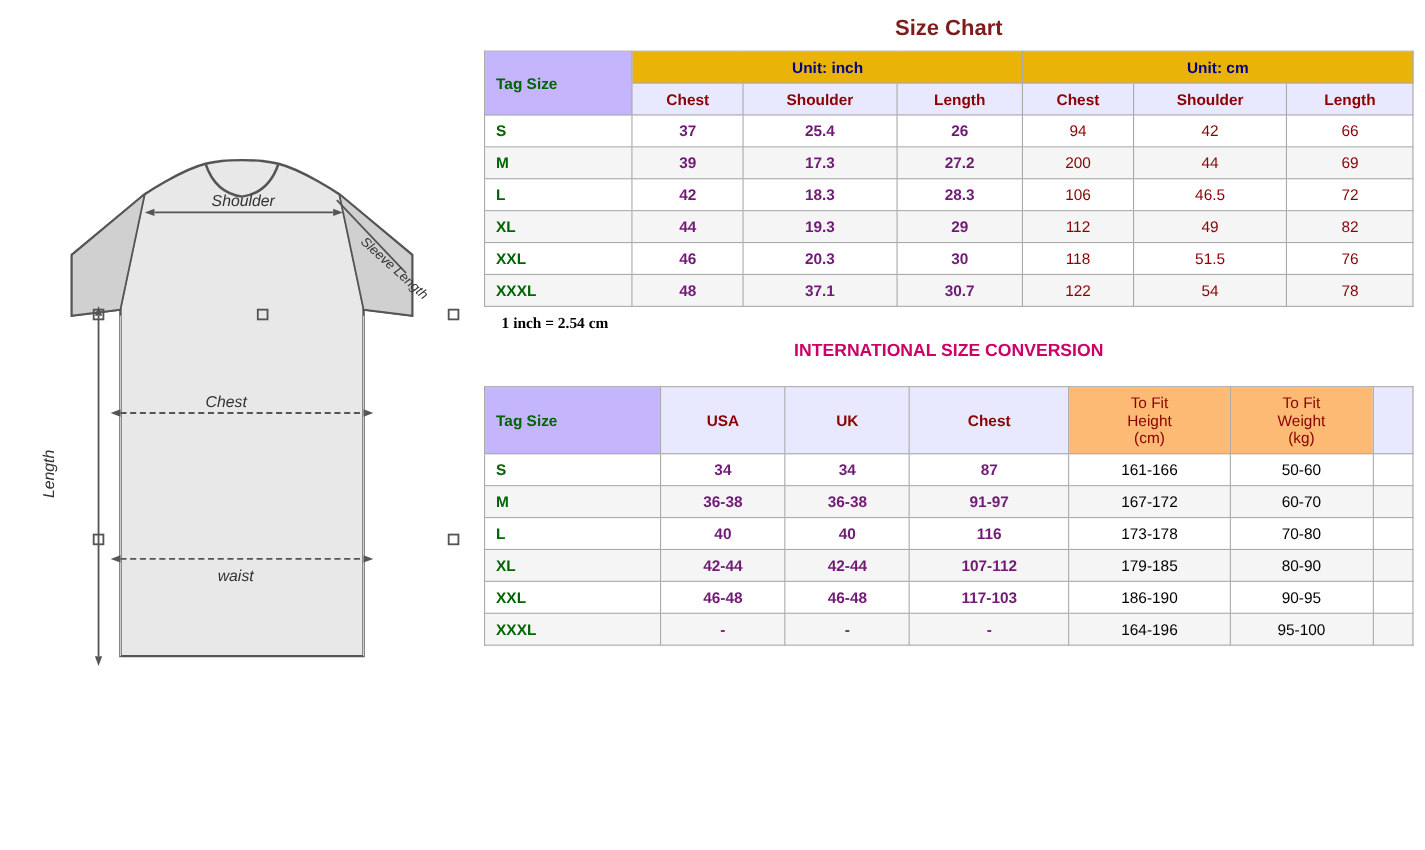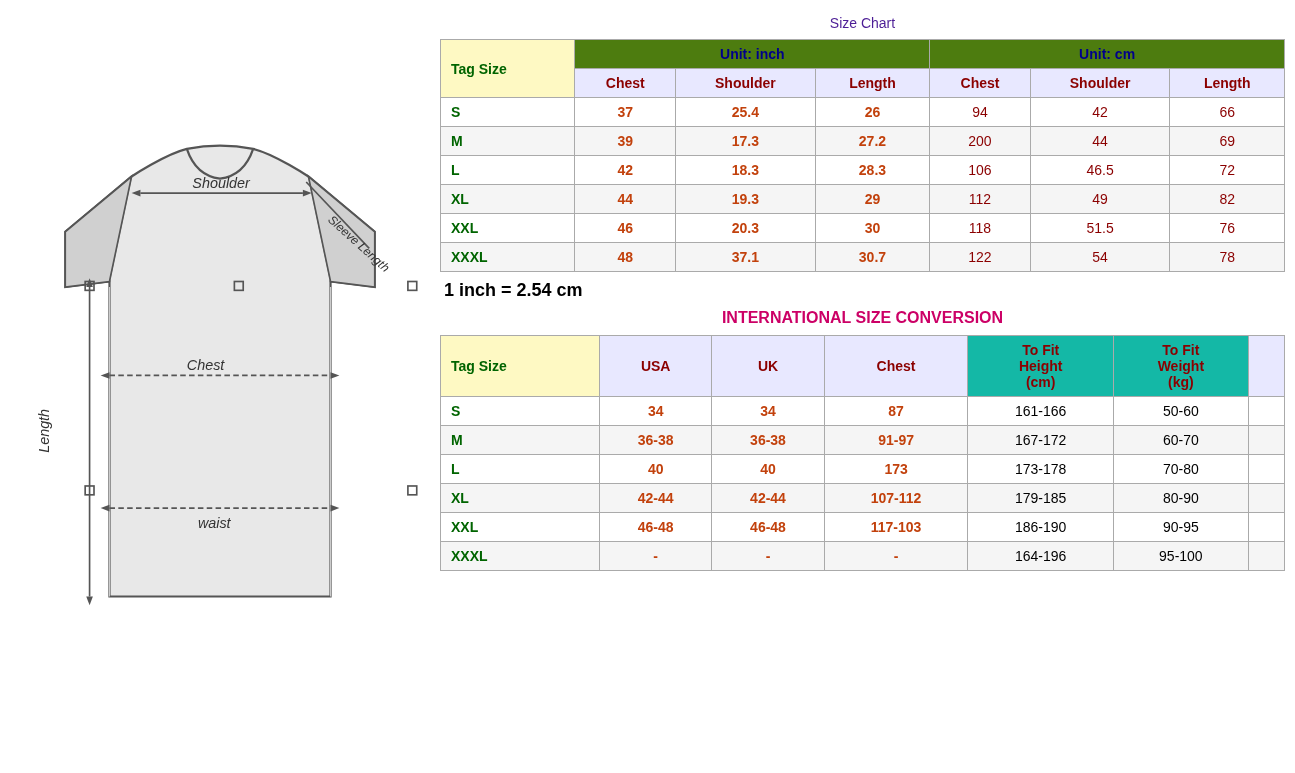--- a/index.html
+++ b/index.html
@@ -23,86 +23,87 @@
       width: 100%;
       height: 100%;
     }
     .right-panel {
       flex: 1;
       padding-left: 10px;
       padding-top: 5px;
     }
     .section-title {
       text-align: center;
-      color: #4c1d95;
-      font-weight: normal;
-      font-size: 14px;
+      color: #7f1d1d;
+      font-weight: bold;
+      font-size: 20px;
       margin-bottom: 8px;
     }
     table {
       border-collapse: collapse;
       width: 100%;
       font-size: 14px;
     }
     table, th, td {
       border: 1px solid #aaa;
     }
     th, td {
       padding: 6px 8px;
       text-align: center;
     }
     .header-unit {
-      background-color: #4d7c0f;
+      background-color: #eab308;
       color: #00008b;
       font-weight: bold;
     }
     .col-header {
       background-color: #e8e8ff;
       color: #8b0000;
       font-weight: bold;
     }
     .tag-size-col {
       color: #006400;
       font-weight: bold;
       text-align: left;
       padding-left: 10px;
     }
     .tag-size-header {
       color: #006400;
       font-weight: bold;
       text-align: left;
       padding-left: 10px;
-      background-color: #fef9c3;
+      background-color: #c4b5fd;
     }
     .data-cell-blue {
-      color: #c2410c;
+      color: #701a75;
       font-weight: bold;
       text-align: center;
     }
     .data-cell-red {
       color: #8b0000;
       font-weight: normal;
     }
     .inch-note {
       color: #000;
       font-weight: bold;
-      font-size: 18px;
-      margin: 8px 4px;
+      font-size: 14px;
+      margin: 8px 16px;
+      font-family: Liberation Serif, serif;
     }
     .intl-title {
       text-align: center;
       color: #cc0066;
       font-weight: bold;
       font-size: 16px;
-      margin: 8px 0 8px 0;
+      margin: 8px 0 22px 0;
     }
     .to-fit-header {
       color: #8b0000;
-      font-weight: bold;
-      background-color: #14b8a6;
+      font-weight: normal;
+      background-color: #fdba74;
     }
     .row-alt-0 { background-color: #fff; }
     .row-alt-1 { background-color: #f5f5f5; }
   </style>
 </head>
 <body>
 
 <div class="left-panel">
   <svg class="tshirt-svg" viewBox="0 0 380 580" xmlns="http://www.w3.org/2000/svg">
 
@@ -264,21 +265,21 @@
     <td class="data-cell-blue">36-38</td>
     <td class="data-cell-blue">91-97</td>
     <td>167-172</td>
     <td>60-70</td>
     <td></td>
   </tr>
         <tr class="row-alt-0">
     <td class="tag-size-col">L</td>
     <td class="data-cell-blue">40</td>
     <td class="data-cell-blue">40</td>
-    <td class="data-cell-blue">173</td>
+    <td class="data-cell-blue">116</td>
     <td>173-178</td>
     <td>70-80</td>
     <td></td>
   </tr>
         <tr class="row-alt-1">
     <td class="tag-size-col">XL</td>
     <td class="data-cell-blue">42-44</td>
     <td class="data-cell-blue">42-44</td>
     <td class="data-cell-blue">107-112</td>
     <td>179-185</td>

